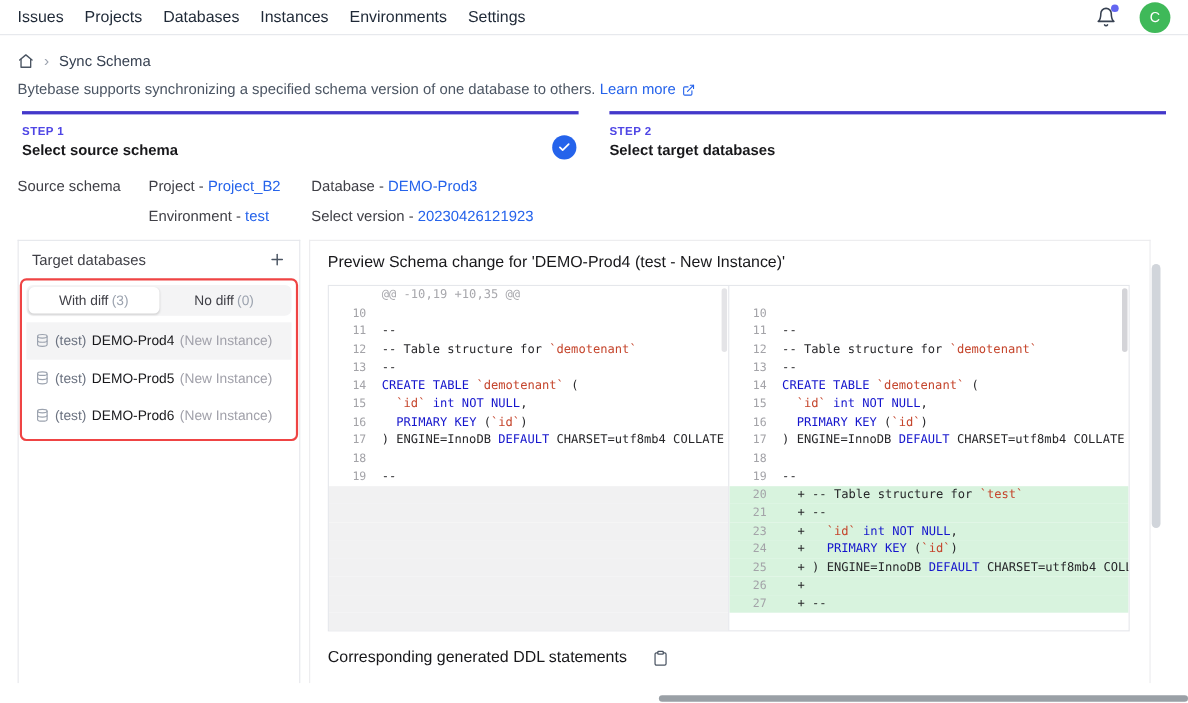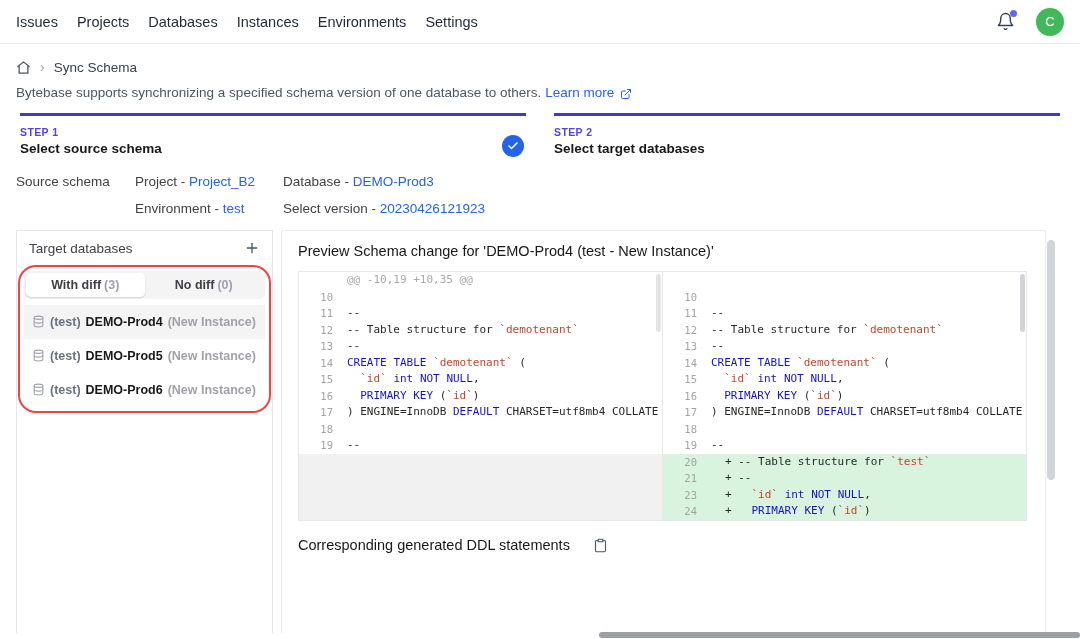--- a/index.html
+++ b/index.html
@@ -5,21 +5,21 @@
   * { box-sizing: border-box; }
   html,body { margin:0; padding:0; }
   body {
     width:1080px; height:639px; overflow:hidden; position:relative;
     background:#fff; color:#1f2937;
     font-family:"Liberation Sans", sans-serif;
   }
   a { text-decoration:none; }
 
   
-  .navbar { height:44px; display:flex; align-items:center; padding:0 16px;
+  .navbar { height:32px; display:flex; align-items:center; padding:0 16px;
             border-bottom:1px solid #e5e7eb; }
   .nav-items { display:flex; gap:19px; font-size:14.5px; color:#1f2937; font-weight:500; }
   .nav-item { cursor:pointer; }
   .nav-right { margin-left:auto; display:flex; align-items:center; gap:20px; }
   .bell { position:relative; width:20px; height:20px; cursor:pointer; }
   .bell-dot { position:absolute; top:-2px; right:-1px; width:7px; height:7px;
               border-radius:50%; background:var(--dot,#6366f1); }
   .avatar { width:28px; height:28px; border-radius:50%; background:var(--avatar,#3fb959);
             color:#fff; font-size:13px; display:flex; align-items:center; justify-content:center; cursor:pointer; }
 
@@ -45,39 +45,39 @@
   .source-grid a { color:var(--link,#2563eb); }
 
   
   .main { display:flex; gap:8px; padding:0 34px 0 16px; margin-top:14px; height:403px; }
 
   .target-panel { flex:0 0 257px; border:1px solid #e5e7eb; border-bottom:none;
                   display:flex; flex-direction:column; background:#fff; }
   .target-header { display:flex; align-items:center; justify-content:space-between;
                    padding:9px 12px; font-size:13.5px; color:#3f3f46; }
   .plus-btn { cursor:pointer; display:flex; }
-  .red-box { border:2px solid var(--red,#ef4444); border-radius:18px; margin:0 1px; padding:4px;font-weight:bold; }
+  .red-box { border:2px solid var(--red,#ef4444); border-radius:6px; margin:0 1px; padding:4px; }
   .tabs { display:flex; background:#f4f4f5; border-radius:6px; padding:2px; margin-bottom:6px; }
   .tab { flex:1; text-align:center; font-size:12.5px; color:#3f3f46; padding:5px 0;
          border-radius:5px; cursor:pointer; }
   .tab.active { background:#fff; box-shadow:0 1px 2px rgba(0,0,0,.14); }
   .tab .count { color:#9ca3af; margin-left:3px; }
   .db-list { display:flex; flex-direction:column; }
   .db-item { display:flex; align-items:flex-start; gap:5px; padding:10px 8px; font-size:12.5px; cursor:pointer; }
   .db-item.selected { background:#f4f4f5; }
   .db-env { color:#6b7280; }
   .db-name { color:#18181b; }
   .db-suffix { color:#a1a1aa; }
 
   .preview-panel { flex:1; min-width:0; border:1px solid #ebebee; border-bottom:none;
                    padding:12px 18px 0 16px; }
   .preview-title { font-size:14.5px; color:#18181b; margin-bottom:12px; }
 
   
-  .diff { display:flex; height:250px; border:1px solid #e5e7eb; background:#fff;
+  .diff { display:flex; height:315px; border:1px solid #e5e7eb; background:#fff;
           font-family:"DejaVu Sans Mono", monospace; font-size:11px; color:#27272a; }
   .pane { flex:1; min-width:0; position:relative; overflow:hidden; }
   .pane + .pane { border-left:1px solid #e5e7eb; }
   .pane-rows { position:absolute; inset:0; }
   .row { display:flex; height:16.5px; line-height:16.5px; }
   .gutter { flex:0 0 42px; text-align:right; padding-right:8px; color:#a3a3a8; font-size:10.5px; }
   .code { flex:1; white-space:pre; overflow:hidden; padding-left:6px; }
   .row.hunk .code { color:#a8a8ad; }
   .row.filler { background:#f1f1f2; }
   .row.added { background:var(--green-bg,#d8f3de);gap:14px; }

